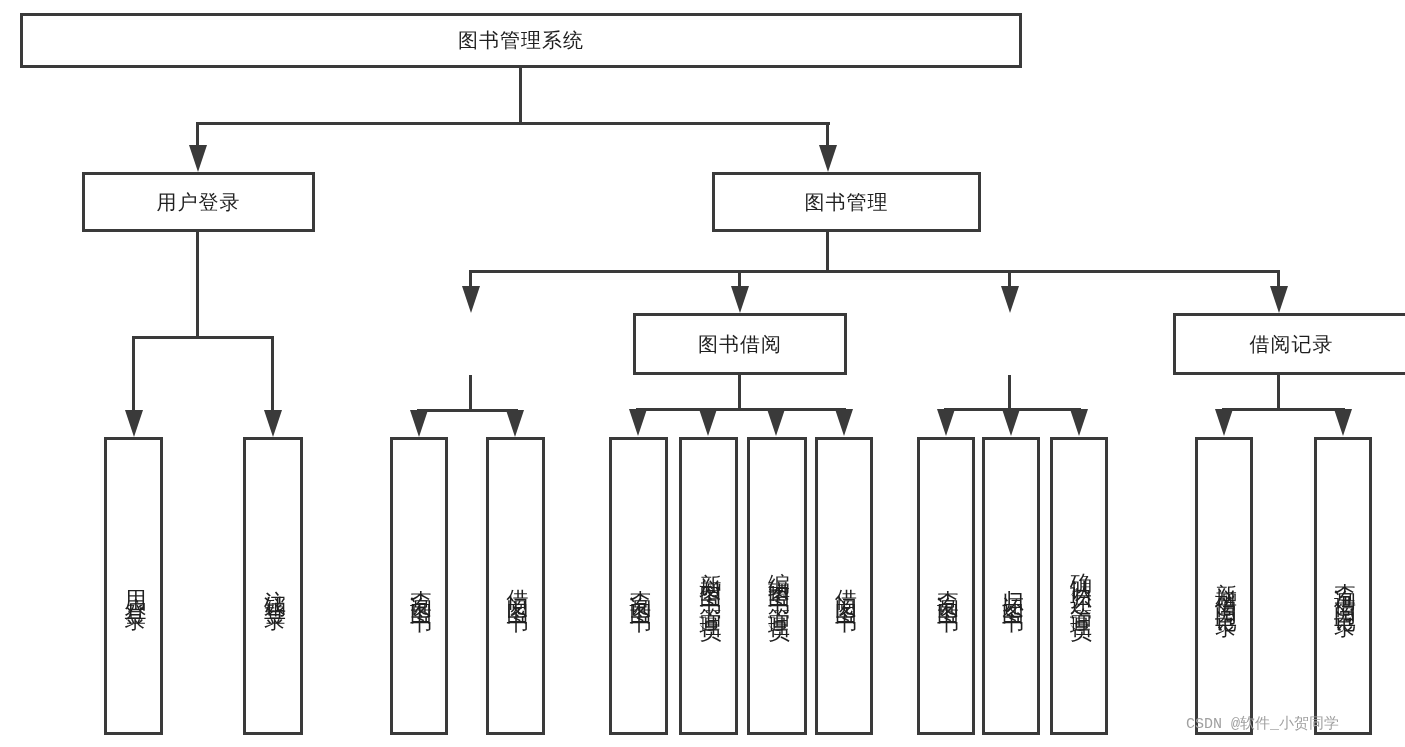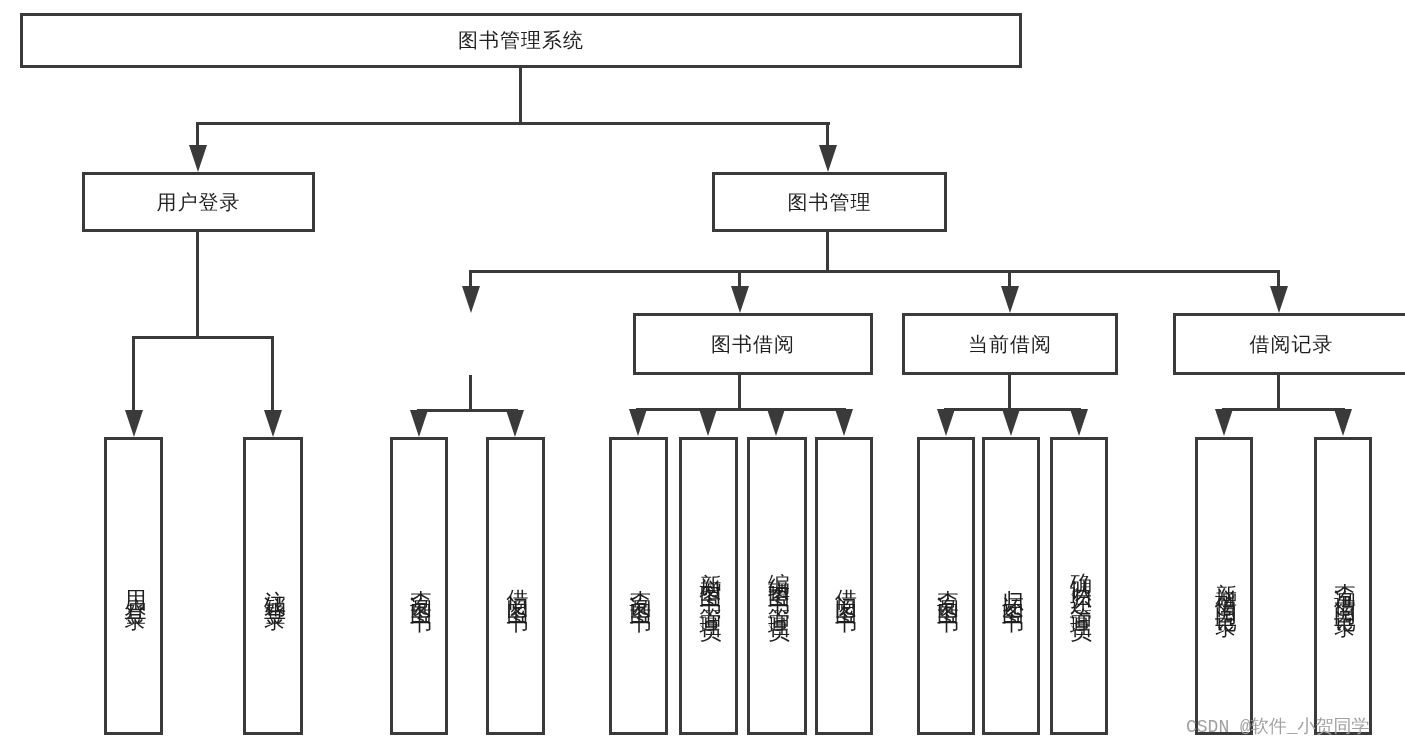--- a/index.html
+++ b/index.html
@@ -38,21 +38,21 @@
   .hl{position:absolute;height:3px;background:var(--line);}
   .ar{
     position:absolute;width:0;height:0;
     border-left:9px solid transparent;
     border-right:9px solid transparent;
     border-top:27px solid var(--line);
   }
   .watermark{
     position:absolute;
     left:1186px;top:714px;
-    font-size:18px;
+    font-size:15px;
     color:#a0a0a0;
     white-space:nowrap;
     z-index:10;
   }
 </style>
 </head>
 <body>
 
 <div id="canvas">
 
@@ -63,21 +63,21 @@
   <div class="vl" style="left:519px;top:68px;height:54px"></div>
   <div class="hl" style="left:196px;top:122px;width:634px"></div>
   <div class="vl" style="left:196px;top:122px;height:28px"></div>
   <div class="ar" style="left:189px;top:145px"></div>
   <div class="vl" style="left:826px;top:122px;height:28px"></div>
   <div class="ar" style="left:819px;top:145px"></div>
 
   <div class="node hnode" style="left:82px;top:172px;width:233px;height:60px">
     <span>用户登录</span>
   </div>
-  <div class="node hnode" style="left:712px;top:172px;width:235px;height:60px">
+  <div class="node hnode" style="left:712px;top:172px;width:269px;height:60px">
     <span>图书管理</span>
   </div>
 
   <div class="vl" style="left:196px;top:232px;height:104px"></div>
   <div class="hl" style="left:132px;top:336px;width:142px"></div>
   <div class="vl" style="left:132px;top:336px;height:78px"></div>
   <div class="ar" style="left:125px;top:410px"></div>
   <div class="vl" style="left:271px;top:336px;height:78px"></div>
   <div class="ar" style="left:264px;top:410px"></div>
 
@@ -85,25 +85,22 @@
   <div class="hl" style="left:469px;top:270px;width:810px"></div>
   <div class="vl" style="left:469px;top:270px;height:20px"></div>
   <div class="ar" style="left:462px;top:286px"></div>
   <div class="vl" style="left:738px;top:270px;height:20px"></div>
   <div class="ar" style="left:731px;top:286px"></div>
   <div class="vl" style="left:1008px;top:270px;height:20px"></div>
   <div class="ar" style="left:1001px;top:286px"></div>
   <div class="vl" style="left:1277px;top:270px;height:20px"></div>
   <div class="ar" style="left:1270px;top:286px"></div>
 
-  <div class="node hnode" style="left:633px;top:313px;width:240px;height:62px">
+  <div class="node hnode" style="left:633px;top:313px;width:214px;height:62px">
     <span>图书借阅</span>
-  </div>
-  <div class="node hnode" style="left:902px;top:313px;width:216px;height:62px">
-    <span>当前借阅</span>
   </div>
   <div class="node hnode" style="left:1173px;top:313px;width:237px;height:62px">
     <span>借阅记录</span>
   </div>
 
   <div class="vl" style="left:469px;top:375px;height:34px"></div>
   <div class="hl" style="left:417px;top:409px;width:101px"></div>
   <div class="ar" style="left:410px;top:410px"></div>
   <div class="ar" style="left:506px;top:410px"></div>
 

